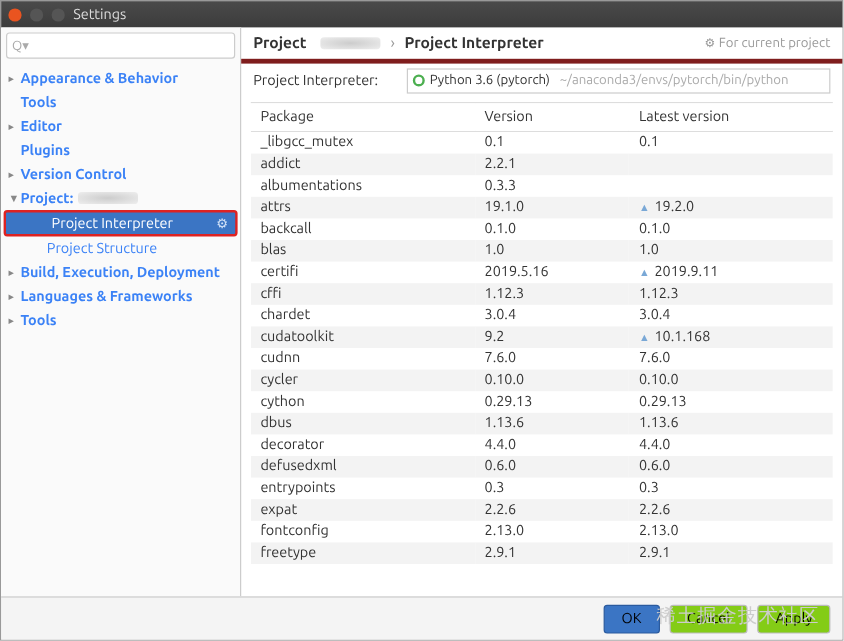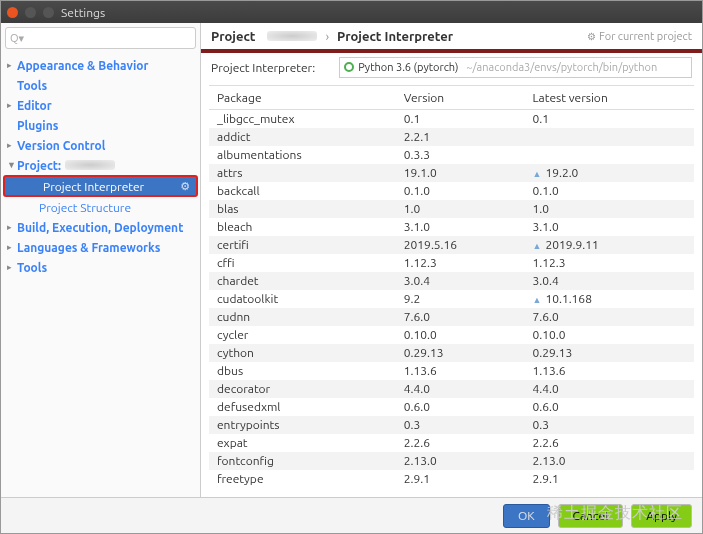--- a/index.html
+++ b/index.html
@@ -34,21 +34,21 @@
 .green-dot { width:10px; height:10px; border:2px solid #4caf50; border-radius:50%; display:inline-block;}
 .dd .path { color: #aaa; margin-left: 4px; white-space:nowrap;}
 .table-wrap { flex: 1; overflow: auto; margin: 4px 8px 0 8px; border-top: 1px solid #ddd; }
 table { width: 100%; border-collapse: collapse; font-size: 12px; }
 thead th { text-align: left; font-weight: normal; padding: 5px 8px; background: #fff; position: sticky; top: 0; border-bottom: 1px solid #ddd; color:#333;}
 tbody td { padding: 2px 8px; height: 18px; white-space: nowrap; }
 tbody tr:nth-child(even) td { background: #f3f3f3; }
 .up { color: #7aa8d6; font-size: 9px; margin-right: 4px; }
 .footer { height: 36px; border-top: 1px solid #ccc; display: flex; align-items: center; justify-content: flex-end; padding: 0 10px; gap: 8px; background: #f4f4f4; }
 .btn { height: 24px; padding: 0 14px; border: 1px solid #bbb; background: #84cc16; border-radius: 3px; font-size: 12px; cursor: pointer; }
-.btn.primary { background: #3b75c4; color: #e5e5e5; border-color: #2a5a9e; }
+.btn.primary { background: #3b75c4; color: #000000; border-color: #2a5a9e; }
 .watermark { position:absolute; right:20px; bottom:10px; color:#ccc; font-size:16px; letter-spacing:1px; pointer-events:none;}
 </style>
 </head>
 <body>
 
 <div class="window">
   <div class="titlebar">
     <span class="tb-btn tb-close"></span>
     <span class="tb-btn tb-min"></span>
     <span class="tb-btn tb-max"></span>
@@ -158,25 +158,20 @@
                 <td>backcall</td>
                 <td>0.1.0</td>
                 <td><span>0.1.0</span></td>
               </tr>
               <tr>
                 <td>blas</td>
                 <td>1.0</td>
                 <td><span>1.0</span></td>
               </tr>
               <tr>
-                <td>bleach</td>
-                <td>3.1.0</td>
-                <td><span>3.1.0</span></td>
-              </tr>
-              <tr>
                 <td>certifi</td>
                 <td>2019.5.16</td>
                 <td><span class="up">▲</span><span>2019.9.11</span></td>
               </tr>
               <tr>
                 <td>cffi</td>
                 <td>1.12.3</td>
                 <td><span>1.12.3</span></td>
               </tr>
               <tr>

